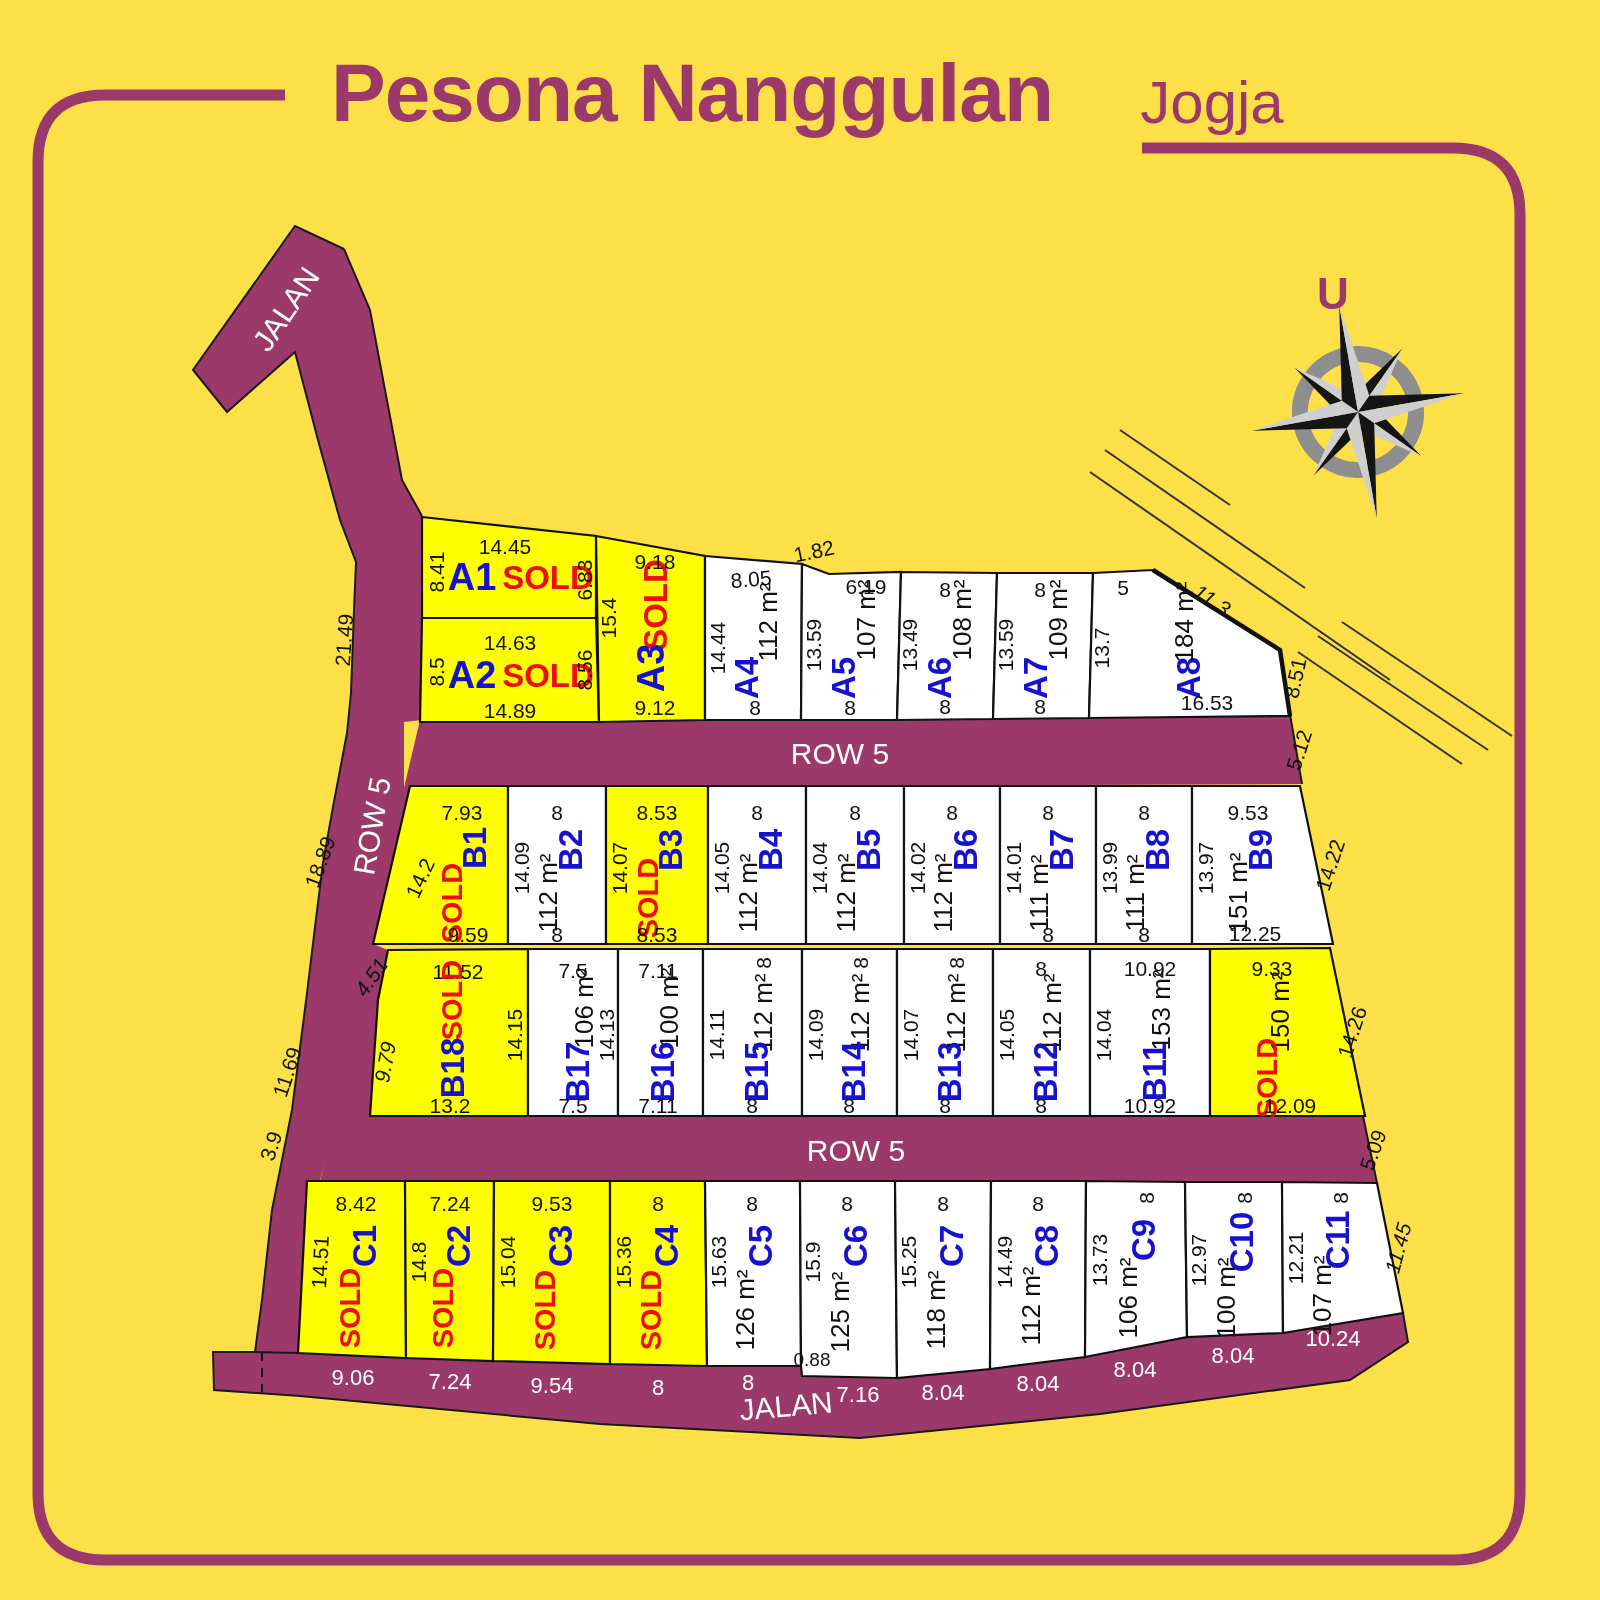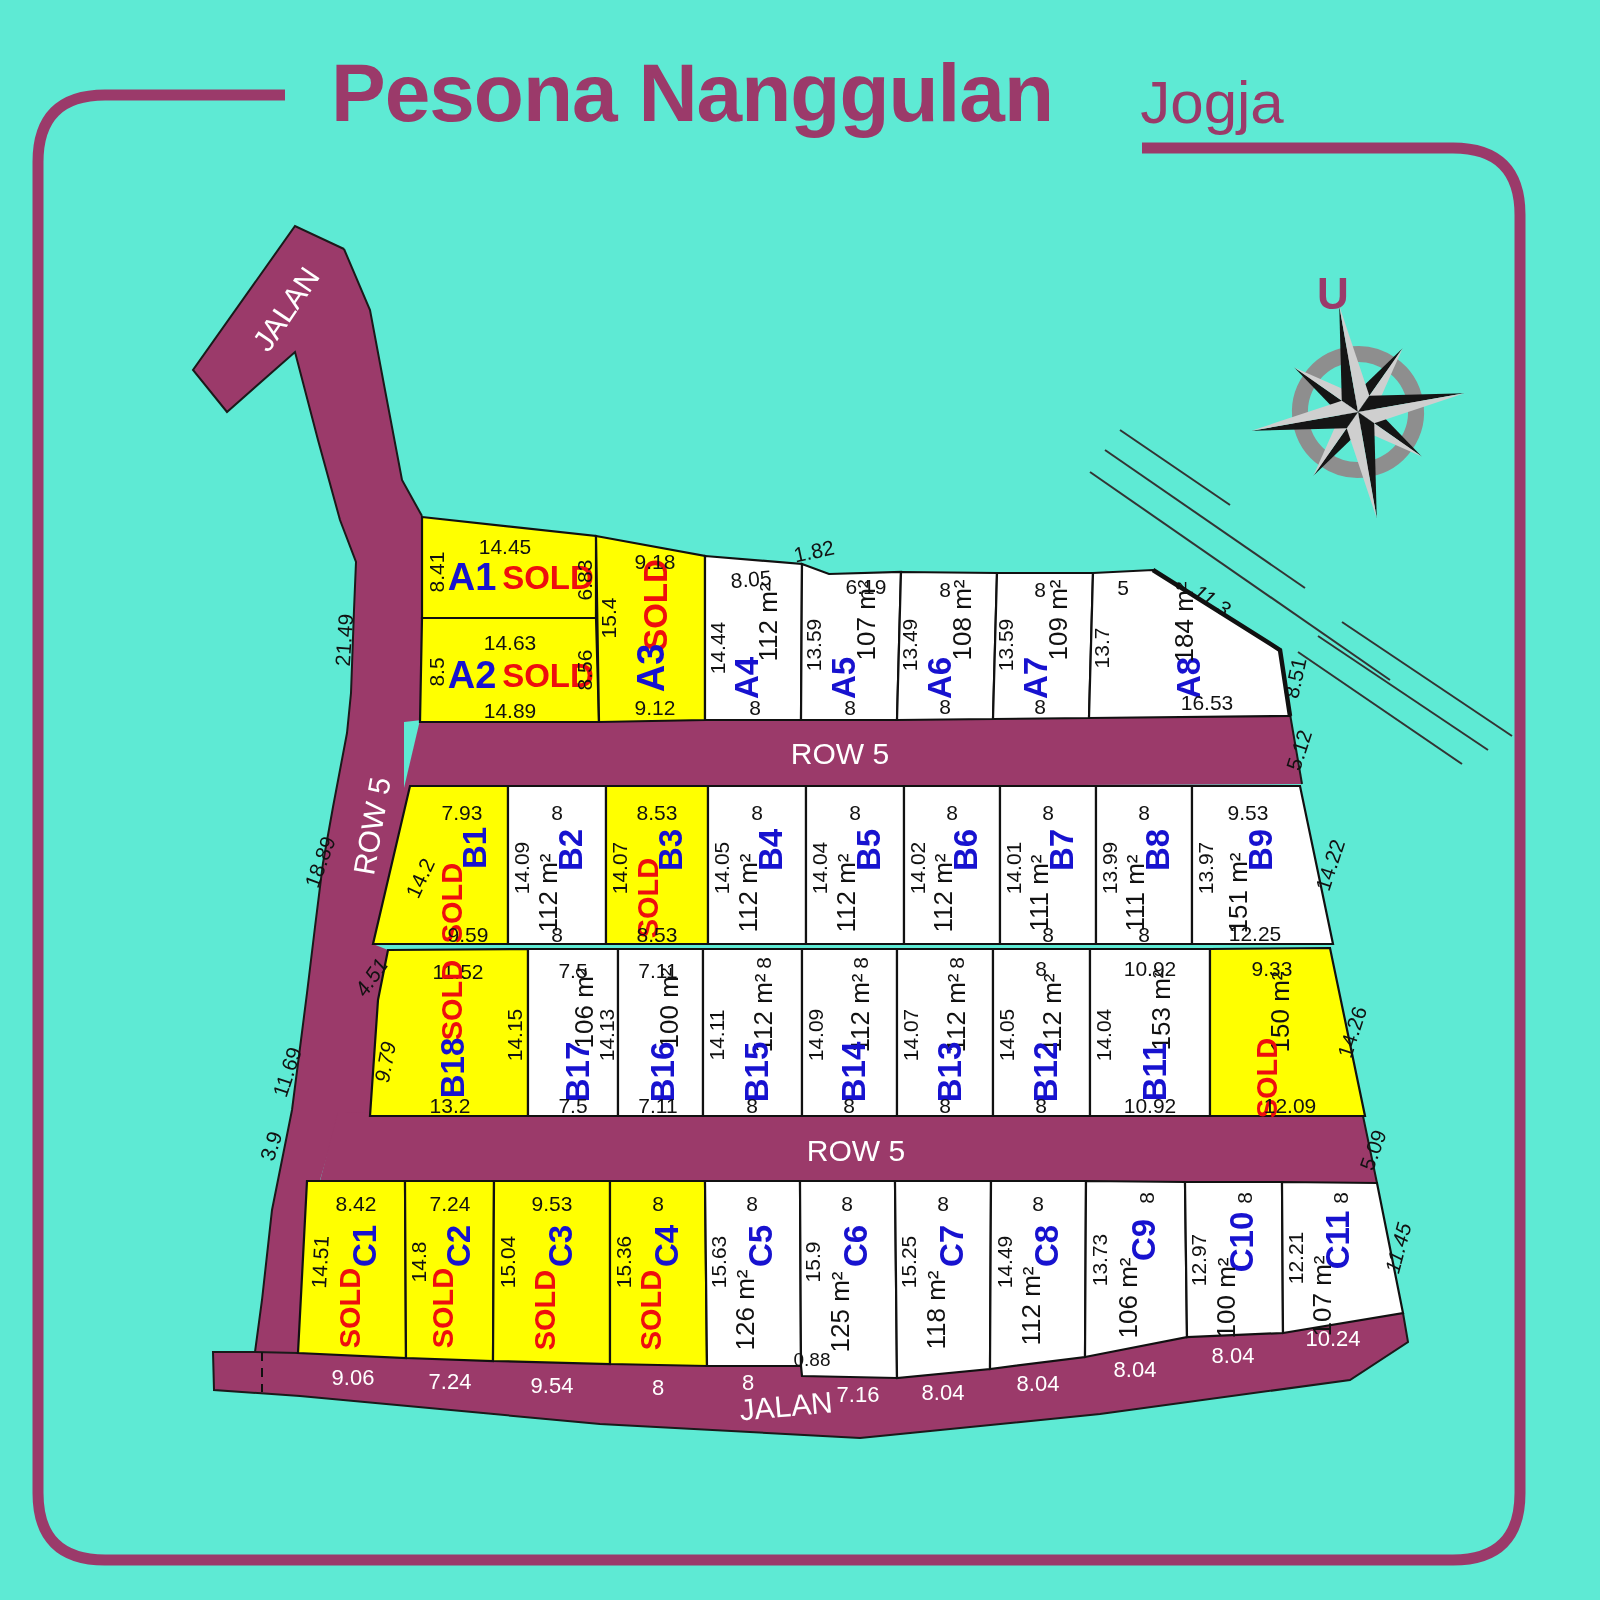--- a/index.html
+++ b/index.html
@@ -1,16 +1,16 @@
 <!DOCTYPE html>
 <html><head>
 <meta charset="utf-8">
 <style>
   html,body{margin:0;padding:0;background:#ffffff;}
-  .page{width:1600px;height:1600px;position:relative;background:#5eead4;overflow:hidden;}
+  .page{width:1600px;height:1600px;position:relative;background:#fde047;overflow:hidden;}
   svg{display:block;}
   text{font-family:"Liberation Sans","DejaVu Sans",sans-serif;text-anchor:middle;dominant-baseline:central;}
   .dim{font-size:21px;fill:#111;}
   .dimsm{font-size:19px;fill:#111;}
   .dimw{font-size:22px;fill:#ffffff;}
   .pid{font-size:33px;font-weight:bold;fill:#1712cf;}
   .pidbig{font-size:38px;font-weight:bold;fill:#1712cf;}
   .area{font-size:26px;fill:#111;}
   .sold{font-size:29px;font-weight:bold;fill:#ee0e0e;}
   .soldbig{font-size:33px;font-weight:bold;fill:#ee0e0e;}

